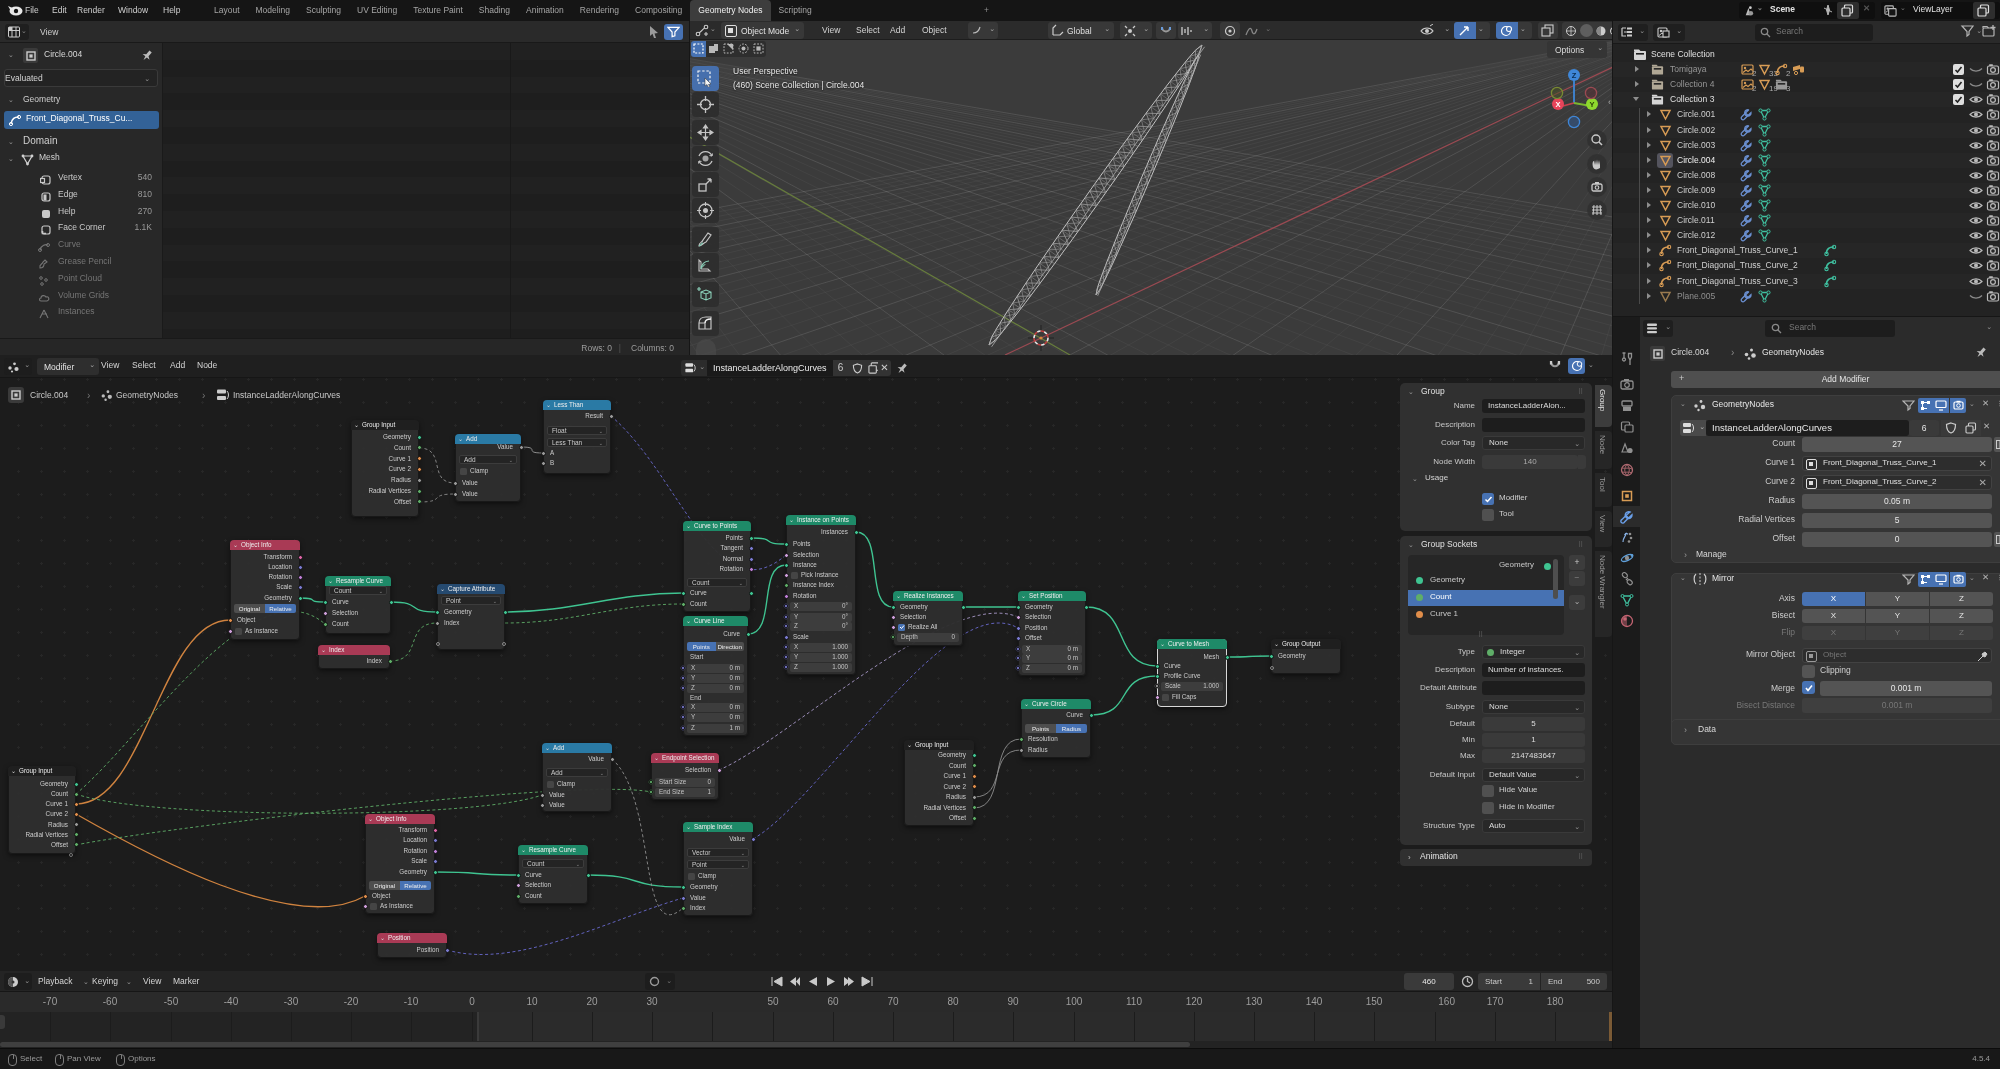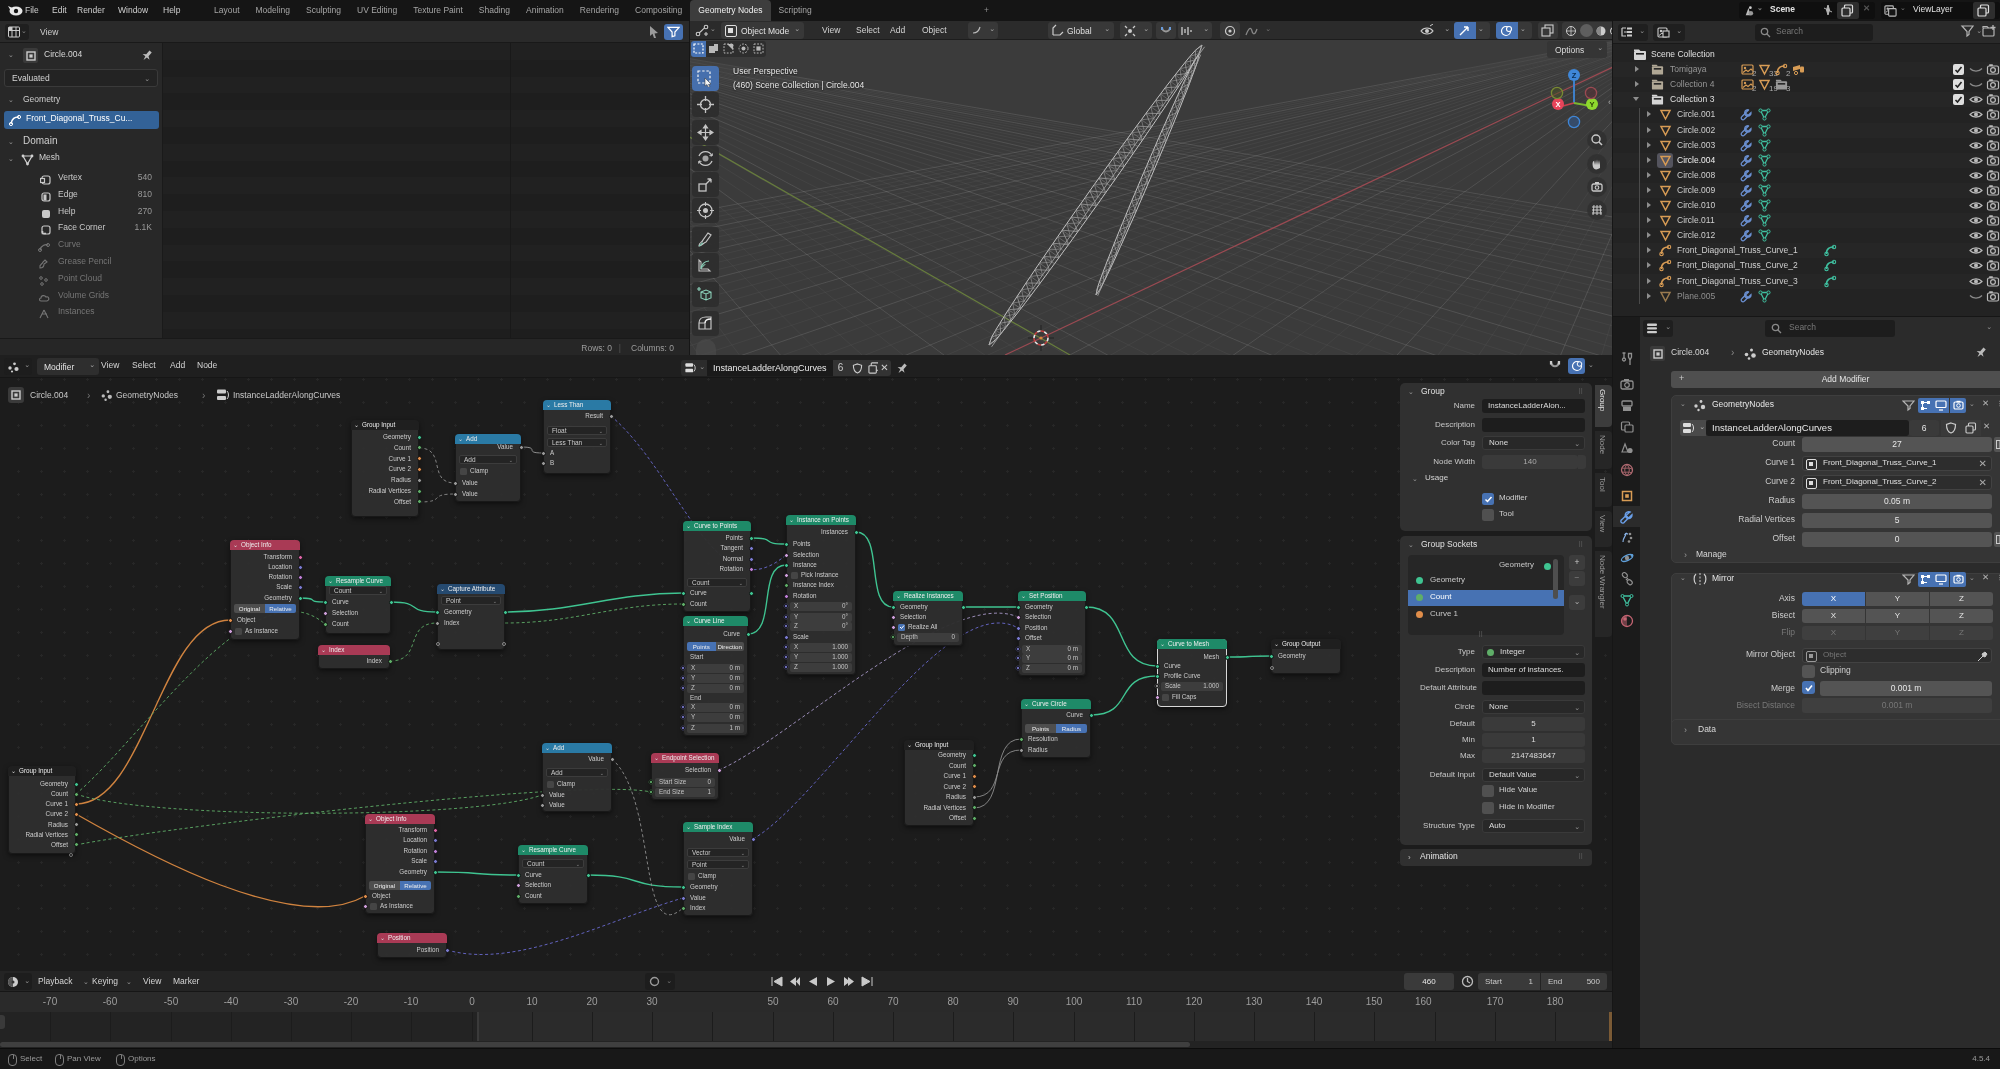--- a/index.html
+++ b/index.html
@@ -94,21 +94,21 @@
     <span class="abs" style="left:23px;top:5px;width:15px;height:15px;background:#3a3a3a;border-radius:2px;">
           <svg class="abs" style="left:2.5px;top:2.5px" width="10" height="10" viewBox="0 0 10 10">
             <rect x="1" y="1" width="8" height="8" fill="none" stroke="#ccc" stroke-width="1.4"></rect>
             <rect x="3.4" y="3.4" width="3.2" height="3.2" fill="#ccc"></rect>
           </svg>
         </span>
     <span class="abs" style="left:44px;top:6px;color:#d8d8d8;font-size:8.5px;">Circle.004</span>
     <svg class="abs" style="left:141px;top:6px" width="13" height="13" viewBox="0 0 13 13">
           <path d="M5 1 L8 1 L8 6 L11 8 L7.5 8 L6.5 12 L5.5 8 L2 8 L5 6 Z" fill="#bbb" transform="rotate(40 6 6)"></path>
         </svg>
-    <span class="abs" style="left:4px;top:26px;width:154px;height:18px;font-size:8.5px;line-height:16px;padding-left:7px;background:#232323;border:1px solid #3a3a3a;border-radius:3px;color:#d5d5d5;">Evaluated<span class="abs" style="right:7px;top:1px;color:#999;font-size:7px;">⌄</span></span>
+    <span class="abs" style="left:4px;top:26px;width:154px;height:18px;font-size:8.5px;line-height:16px;background:#232323;border:1px solid #3a3a3a;border-radius:3px;color:#d5d5d5;">Evaluated<span class="abs" style="right:7px;top:1px;color:#999;font-size:7px;">⌄</span></span>
     <span class="abs" style="left:8px;top:53px;color:#999;font-size:7px;">⌄</span>
         <span class="abs" style="left:23px;top:51px;color:#d0d0d0;font-size:8.5px;">Geometry</span>
     <span class="abs" style="left:4px;top:68px;width:155px;height:18px;background:#336297;border-radius:3px;">
       <svg class="abs" style="left:5px;top:3px" width="12" height="12" viewBox="0 0 12 12">
             <path d="M2 10 C2.5 5 6 2.5 10 3" fill="none" stroke="#fff" stroke-width="1.5"></path>
             <circle cx="2" cy="10" r="1.6" fill="none" stroke="#fff"></circle>
             <circle cx="10" cy="3" r="1.6" fill="none" stroke="#fff"></circle>
           </svg>
       <span class="abs" style="left:22px;top:2px;color:#fff;font-size:8.5px;">Front_Diagonal_Truss_Cu...</span>
     </span>
@@ -2481,21 +2481,21 @@
       <span class="abs" style="left:1569px;top:216px;width:16px;height:15px;background:#3c3c3c;border-radius:3px;color:#888;text-align:center;font-size:8.5px;line-height:13px;">−</span>
       <span class="abs" style="left:1569px;top:240px;width:16px;height:15px;background:#3c3c3c;border-radius:3px;color:#aaa;text-align:center;font-size:8px;line-height:14px;">⌄</span>
       <span class="abs" style="left:1478px;top:276px;color:#666;font-size:7px;">⠿</span>
       <span class="abs" style="left:1355px;top:292px;width:120px;text-align:right;color:#c8c8c8;font-size:8px;">Type</span>
       <span class="abs" style="left:1482px;top:290px;width:103px;height:14px;background:#282828;border:1px solid #3a3a3a;border-radius:3px;color:#dcdcdc;font-size:8px;line-height:12px;padding-left:17px;">Integer<span class="abs" style="right:4px;top:1px;color:#999;font-size:7px;">⌄</span></span>
       <span class="abs" style="left:1487px;top:294px;width:7px;height:7px;background:#5fae68;border-radius:50%;"></span>
       <span class="abs" style="left:1355px;top:310px;width:120px;text-align:right;color:#c8c8c8;font-size:8px;">Description</span>
       <span class="abs" style="left:1482px;top:308px;width:103px;height:14px;background:#1d1d1d;border-radius:3px;color:#dcdcdc;font-size:8px;line-height:14px;text-align:left;padding-left:6px;white-space:nowrap;overflow:hidden;">Number of instances.</span>
       <span class="abs" style="left:1357px;top:328px;width:120px;text-align:right;color:#c8c8c8;font-size:8px;">Default Attribute</span>
       <span class="abs" style="left:1482px;top:326px;width:103px;height:14px;background:#1d1d1d;border-radius:3px;color:#dcdcdc;font-size:8px;line-height:14px;text-align:left;padding-left:6px;white-space:nowrap;overflow:hidden;"></span>
-      <span class="abs" style="left:1355px;top:347px;width:120px;text-align:right;color:#c8c8c8;font-size:8px;">Circle</span>
+      <span class="abs" style="left:1355px;top:347px;width:120px;text-align:right;color:#c8c8c8;font-size:8px;">Subtype</span>
       <span class="abs" style="left:1482px;top:345px;width:103px;height:14px;background:#282828;border:1px solid #3a3a3a;border-radius:3px;color:#dcdcdc;font-size:8px;line-height:12px;padding-left:6px;">None<span class="abs" style="right:4px;top:1px;color:#999;font-size:7px;">⌄</span></span>
       <span class="abs" style="left:1355px;top:364px;width:120px;text-align:right;color:#c8c8c8;font-size:8px;">Default</span>
       <span class="abs" style="left:1482px;top:362px;width:103px;height:14px;background:#3a3a3a;border-radius:3px;color:#dcdcdc;font-size:8px;line-height:14px;text-align:center;white-space:nowrap;overflow:hidden;">5</span>
       <span class="abs" style="left:1355px;top:380px;width:120px;text-align:right;color:#c8c8c8;font-size:8px;">Min</span>
       <span class="abs" style="left:1482px;top:378px;width:103px;height:14px;background:#3a3a3a;border-radius:3px;color:#dcdcdc;font-size:8px;line-height:14px;text-align:center;white-space:nowrap;overflow:hidden;">1</span>
       <span class="abs" style="left:1355px;top:396px;width:120px;text-align:right;color:#c8c8c8;font-size:8px;">Max</span>
       <span class="abs" style="left:1482px;top:394px;width:103px;height:14px;background:#3a3a3a;border-radius:3px;color:#dcdcdc;font-size:8px;line-height:14px;text-align:center;white-space:nowrap;overflow:hidden;">2147483647</span>
       <span class="abs" style="left:1355px;top:415px;width:120px;text-align:right;color:#c8c8c8;font-size:8px;">Default Input</span>
       <span class="abs" style="left:1482px;top:413px;width:103px;height:14px;background:#282828;border:1px solid #3a3a3a;border-radius:3px;color:#dcdcdc;font-size:8px;line-height:12px;padding-left:6px;">Default Value<span class="abs" style="right:4px;top:1px;color:#999;font-size:7px;">⌄</span></span>
       <span class="abs" style="left:1482px;top:430px;width:12px;height:12px;background:#505050;border-radius:2.5px;"></span>
@@ -2603,21 +2603,21 @@
         <span class="abs" style="left:813px;top:4px;width:40px;text-align:center;color:#9e9e9e;font-size:10px;">60</span>
         <span class="abs" style="left:873px;top:4px;width:40px;text-align:center;color:#9e9e9e;font-size:10px;">70</span>
         <span class="abs" style="left:933px;top:4px;width:40px;text-align:center;color:#9e9e9e;font-size:10px;">80</span>
         <span class="abs" style="left:993px;top:4px;width:40px;text-align:center;color:#9e9e9e;font-size:10px;">90</span>
         <span class="abs" style="left:1054px;top:4px;width:40px;text-align:center;color:#9e9e9e;font-size:10px;">100</span>
         <span class="abs" style="left:1114px;top:4px;width:40px;text-align:center;color:#9e9e9e;font-size:10px;">110</span>
         <span class="abs" style="left:1174px;top:4px;width:40px;text-align:center;color:#9e9e9e;font-size:10px;">120</span>
         <span class="abs" style="left:1234px;top:4px;width:40px;text-align:center;color:#9e9e9e;font-size:10px;">130</span>
         <span class="abs" style="left:1294px;top:4px;width:40px;text-align:center;color:#9e9e9e;font-size:10px;">140</span>
         <span class="abs" style="left:1354px;top:4px;width:40px;text-align:center;color:#9e9e9e;font-size:10px;">150</span>
-        <span class="abs" style="left:1415px;top:4px;width:40px;text-align:left;color:#9e9e9e;font-size:10px;">160</span>
+        <span class="abs" style="left:1415px;top:4px;width:40px;text-align:right;color:#9e9e9e;font-size:10px;">160</span>
         <span class="abs" style="left:1475px;top:4px;width:40px;text-align:center;color:#9e9e9e;font-size:10px;">170</span>
         <span class="abs" style="left:1535px;top:4px;width:40px;text-align:center;color:#9e9e9e;font-size:10px;">180</span>
       </div>
       <div class="abs" style="left:0;top:41px;width:1612px;height:29px;background:#232323;">
         <div class="abs" style="left:478px;top:0;width:1134px;height:29px;background:#2b2b2b;"></div>
         <span class="abs" style="left:50px;top:0;width:1px;height:29px;background:#1c1c1c;"></span>
         <span class="abs" style="left:110px;top:0;width:1px;height:29px;background:#1c1c1c;"></span>
         <span class="abs" style="left:171px;top:0;width:1px;height:29px;background:#1c1c1c;"></span>
         <span class="abs" style="left:231px;top:0;width:1px;height:29px;background:#1c1c1c;"></span>
         <span class="abs" style="left:291px;top:0;width:1px;height:29px;background:#1c1c1c;"></span>

